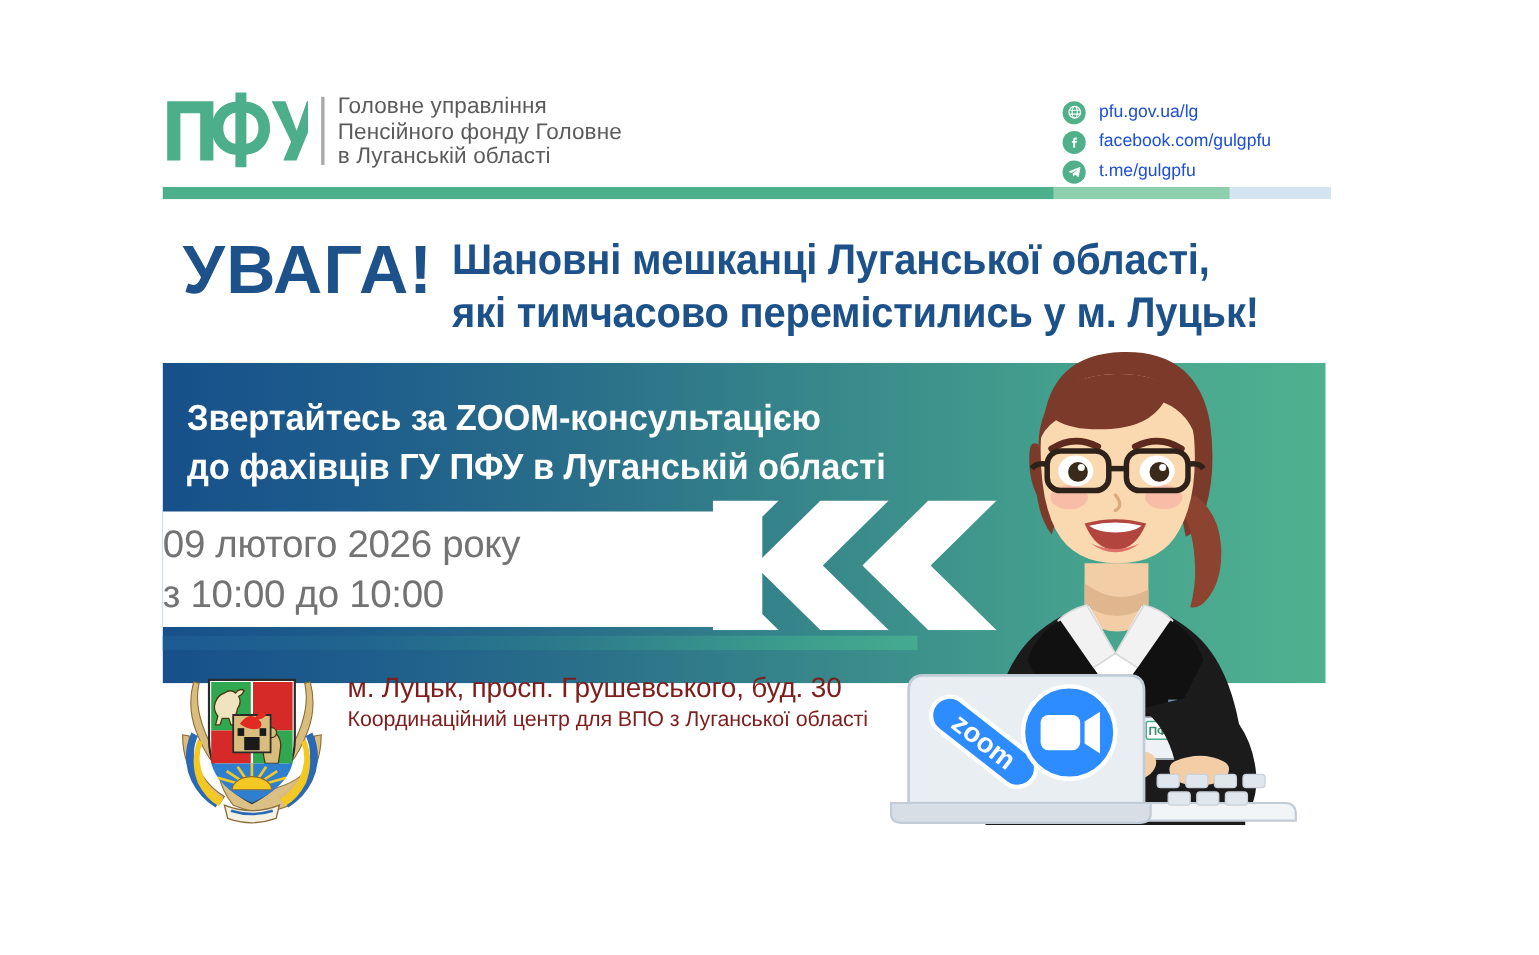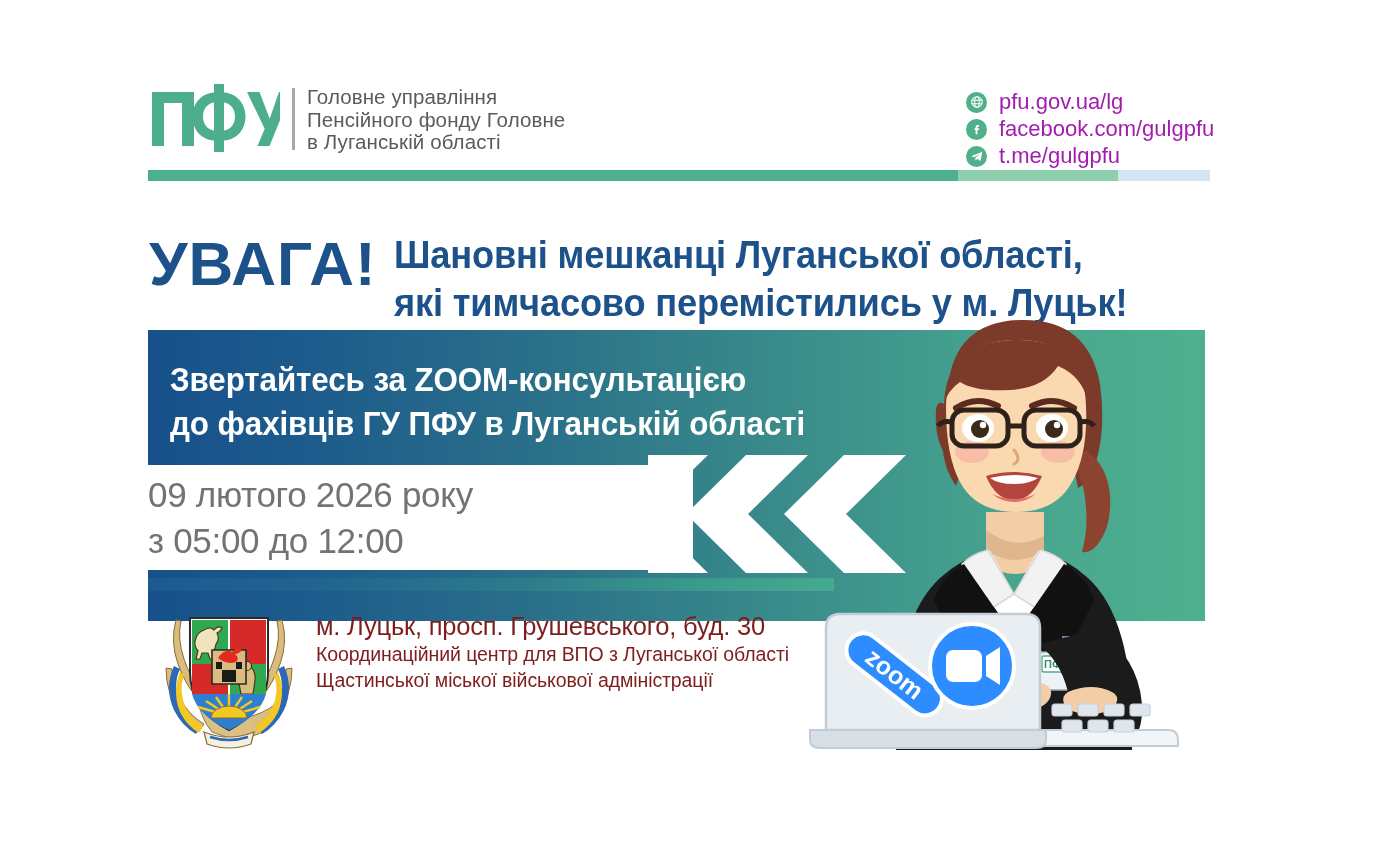--- a/index.html
+++ b/index.html
@@ -19,29 +19,29 @@
   .logo-div{width:3px;height:62px;background:#a8a8a8;margin-left:12px;margin-top:6px;}
   .logo-text{margin-left:12px;margin-top:4px;color:#5b5b5b;font-size:20.5px;line-height:22.5px;
     font-family:"Liberation Sans", sans-serif;white-space:nowrap;}
   .logo-text div{letter-spacing:.1px;}
 
   .contacts{position:absolute;left:818px;top:8px;}
   .contact-row{display:flex;align-items:center;height:24px;margin-bottom:3px;}
   .c-icon{width:21px;height:21px;border-radius:50%;background:#4fb089;
     display:flex;align-items:center;justify-content:center;flex:0 0 auto;}
   .c-icon svg{display:block;}
-  .c-text{margin-left:12px;color:#a21caf;font-size:22px;line-height:22px;white-space:nowrap;}
+  .c-text{margin-left:12px;color:#1d4ed8;font-size:16px;line-height:22px;white-space:nowrap;}
 
   .hdr-bar{position:absolute;left:148px;top:170px;width:1062px;height:11px;display:flex;}
   .hb1{width:810px;background:#4cb08c;}
   .hb2{width:160px;background:#8ecfae;}
   .hb3{flex:1;background:#d4e4f0;}
 
   
-  .attn{position:absolute;left:149px;top:213px;width:1040px;height:95px;margin-top:18px;}
+  .attn{position:absolute;left:166px;top:213px;width:1040px;height:95px;}
   .attn-word{position:absolute;left:0;top:2px;font-size:62px;font-weight:bold;color:#1d5189;
     letter-spacing:1px;line-height:62px;font-family:"Liberation Sans", sans-serif;}
   .attn-lines{position:absolute;left:245px;top:0px;color:#1d5189;font-size:39px;
     font-weight:bold;line-height:48px;letter-spacing:-.2px;
     transform:scaleX(.93);transform-origin:left top;white-space:nowrap;}
 
   
   .band{position:absolute;left:148px;top:330px;width:1057px;height:291px;
     background:linear-gradient(90deg,#17508a 0%,#1d5c8c 16%,#2b7189 38%,#3b8e8b 62%,#47a58e 82%,#4fb08f 100%);
     overflow:hidden;}
@@ -151,21 +151,21 @@
 
     <svg class="chevrons" viewBox="0 0 320 118">
       <path d="M0 0 h60 L0 59 L60 118 H0 Z" fill="#ffffff"></path>
       <path d="M98 0 h62 L100 59 L160 118 H98 L38 59 Z" fill="#ffffff"></path>
       <path d="M196 0 h62 L198 59 L258 118 H196 L136 59 Z" fill="#ffffff"></path>
     </svg>
   </div>
 
   <div class="date-block">
     <div class="date-line">09 лютого 2026 року</div>
-    <div class="date-line">з 05:00 до 12:00</div>
+    <div class="date-line">з 10:00 до 10:00</div>
   </div>
 
   <div class="foot-bar"></div>
 
   <div class="bottom">
 
     <svg class="emblem" viewBox="0 0 150 148">
 
       <g fill="#d9bd7e" stroke="#8a6b34" stroke-width="1">
         <path d="M22 14 q-6 22 2 44 q7 19 16 30 l6 -4 q-10 -13 -16 -31 q-7 -21 -3 -38 Z"></path>
@@ -211,21 +211,20 @@
       </g>
       <path d="M57 112 a18 12 0 0 1 36 0 Z" fill="#f4c823" stroke="#8a6b34" stroke-width="1"></path>
 
       <path d="M50 126 q25 10 50 0 l-3 12 q-22 8 -44 0 Z" fill="#f4f0e2" stroke="#8a6b34" stroke-width="1.2"></path>
       <path d="M56 131 q19 6 38 0" stroke="#2b68b5" stroke-width="2.4" fill="none"></path>
     </svg>
 
     <div class="addr">
       <div class="addr-main">м. Луцьк, просп. Грушевського, буд. 30</div>
       <div class="addr-sub">Координаційний центр для ВПО з Луганської області</div>
-      <div class="addr-sub">Щастинської міської військової адміністрації</div>
     </div>
   </div>
 
   <svg class="woman" viewBox="0 0 430 450">
     <defs>
       <clipPath id="cutline">
           <rect x="0" y="0" width="430" height="450"></rect>
         </clipPath>
     </defs>
     <g clip-path="url(#cutline)">

